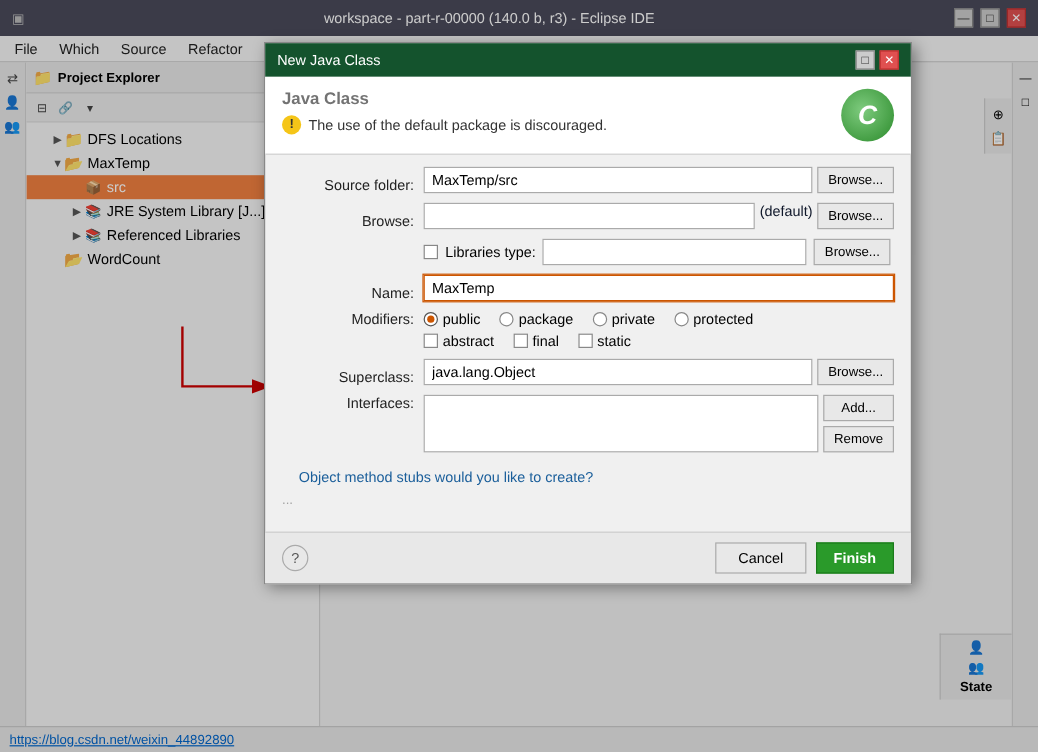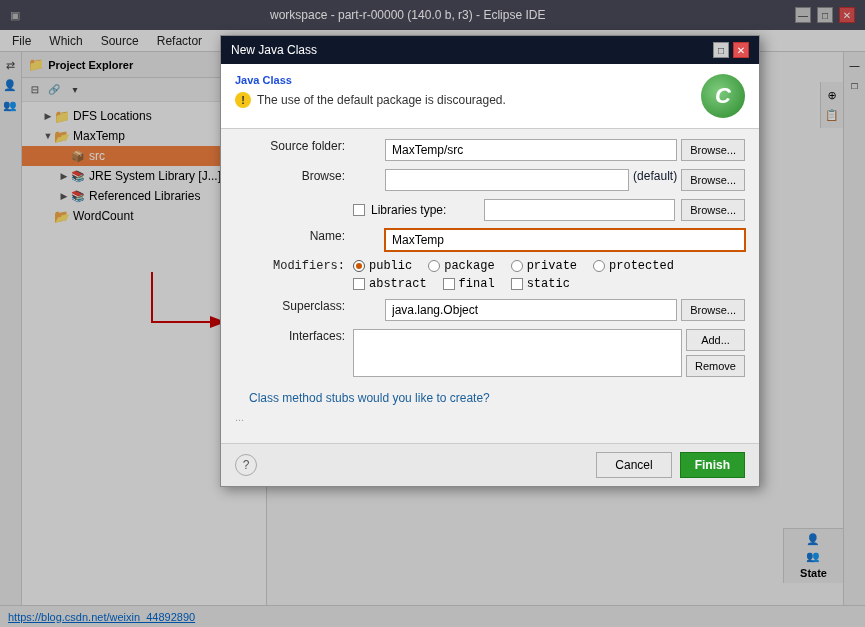--- a/index.html
+++ b/index.html
@@ -218,21 +218,21 @@
       z-index: 100;
     }
     .dialog {
       background: #f0f0f0;
       border: 1px solid #888;
       box-shadow: 3px 3px 12px rgba(0,0,0,0.4);
       width: 540px;
       position: relative;
     }
     .dialog-title-bar {
-      background: #0f172a;
+      background: #14532d;
       color: #fff;
       height: 28px;
       display: flex;
       align-items: center;
       justify-content: space-between;
       padding: 0 10px;
       font-size: 12px;
     }
     .dialog-title-bar-btns {
       display: flex;
@@ -264,23 +264,23 @@
       display: flex;
       align-items: flex-start;
       justify-content: space-between;
     }
     .dialog-header-left {
       display: flex;
       flex-direction: column;
       gap: 6px;
     }
     .dialog-class-title {
-      font-size: 11px;
+      font-size: 14px;
       font-weight: bold;
-      color: #1d4ed8;
+      color: #737373;
     }
     .dialog-warning {
       display: flex;
       align-items: center;
       gap: 6px;
       font-size: 12px;
       color: #333;
     }
     .warn-icon {
       width: 16px;
@@ -308,40 +308,39 @@
       color: #fff;
       font-style: italic;
     }
 
     
     .dialog-form {
       padding: 10px 14px;
     }
     .form-row {
       display: flex;
-      align-items: flex-start;
+      align-items: flex-end;
       margin-bottom: 8px;
       gap: 8px;
     }
     .form-label {
       width: 110px;
       text-align: right;
       font-size: 12px;
       color: #222;
       flex-shrink: 0;
     }
     .form-input {
       flex: 1;
       height: 22px;
       border: 1px solid #aaa;
       background: #fff;
       padding: 2px 6px;
       font-size: 12px;
       outline: none;
-      margin-left: 32px;
     }
     .form-input.name-field {
       border: 1px solid #cc5500;
       outline: 1px solid #cc5500;
     }
     .form-input-with-btn {
       flex: 1;
       display: flex;
       gap: 4px;
     }
@@ -675,21 +674,21 @@
               <input type="text" class="form-input" value="" style="flex: 1 1 0%; width: 220px;">
               <button class="form-btn">Browse...</button>
             </div>
           </div>
 
           <div class="form-row">
             <label class="form-label">Name:</label>
             <input type="text" class="form-input name-field" value="MaxTemp" style="flex: 1 1 0%;">
           </div>
 
-          <div class="form-row" style="align-items:flex-start;font-family:Liberation Mono, monospace;">
+          <div class="form-row" style="align-items:flex-start;">
             <label class="form-label">Modifiers:</label>
             <div class="modifiers-section">
               <div class="radio-group">
 
                 <div class="radio-item">
                   <div class="radio-circle checked"></div>
                   <span>public</span>
                 </div>
 
                 <div class="radio-item">
@@ -737,21 +736,21 @@
             <div style="flex:1; display:flex; gap:4px;">
               <div style="flex:1; min-height:40px; border:1px solid #aaa; background:#fff;"></div>
               <div style="display:flex; flex-direction:column; gap:4px;">
                 <button class="form-btn">Add...</button>
                 <button class="form-btn">Remove</button>
               </div>
             </div>
           </div>
 
           <div style="padding: 6px 0;">
-            <div class="stubs-label">Class method stubs would you like to create?</div>
+            <div class="stubs-label">Object method stubs would you like to create?</div>
 
             <div style="height:16px; overflow:hidden; opacity:0.5; font-size:11px; color:#555; padding: 0 0 0 0;">...</div>
           </div>
 
         </div>
 
       </div>
 
       <div class="dialog-footer">
         <div class="footer-left">

